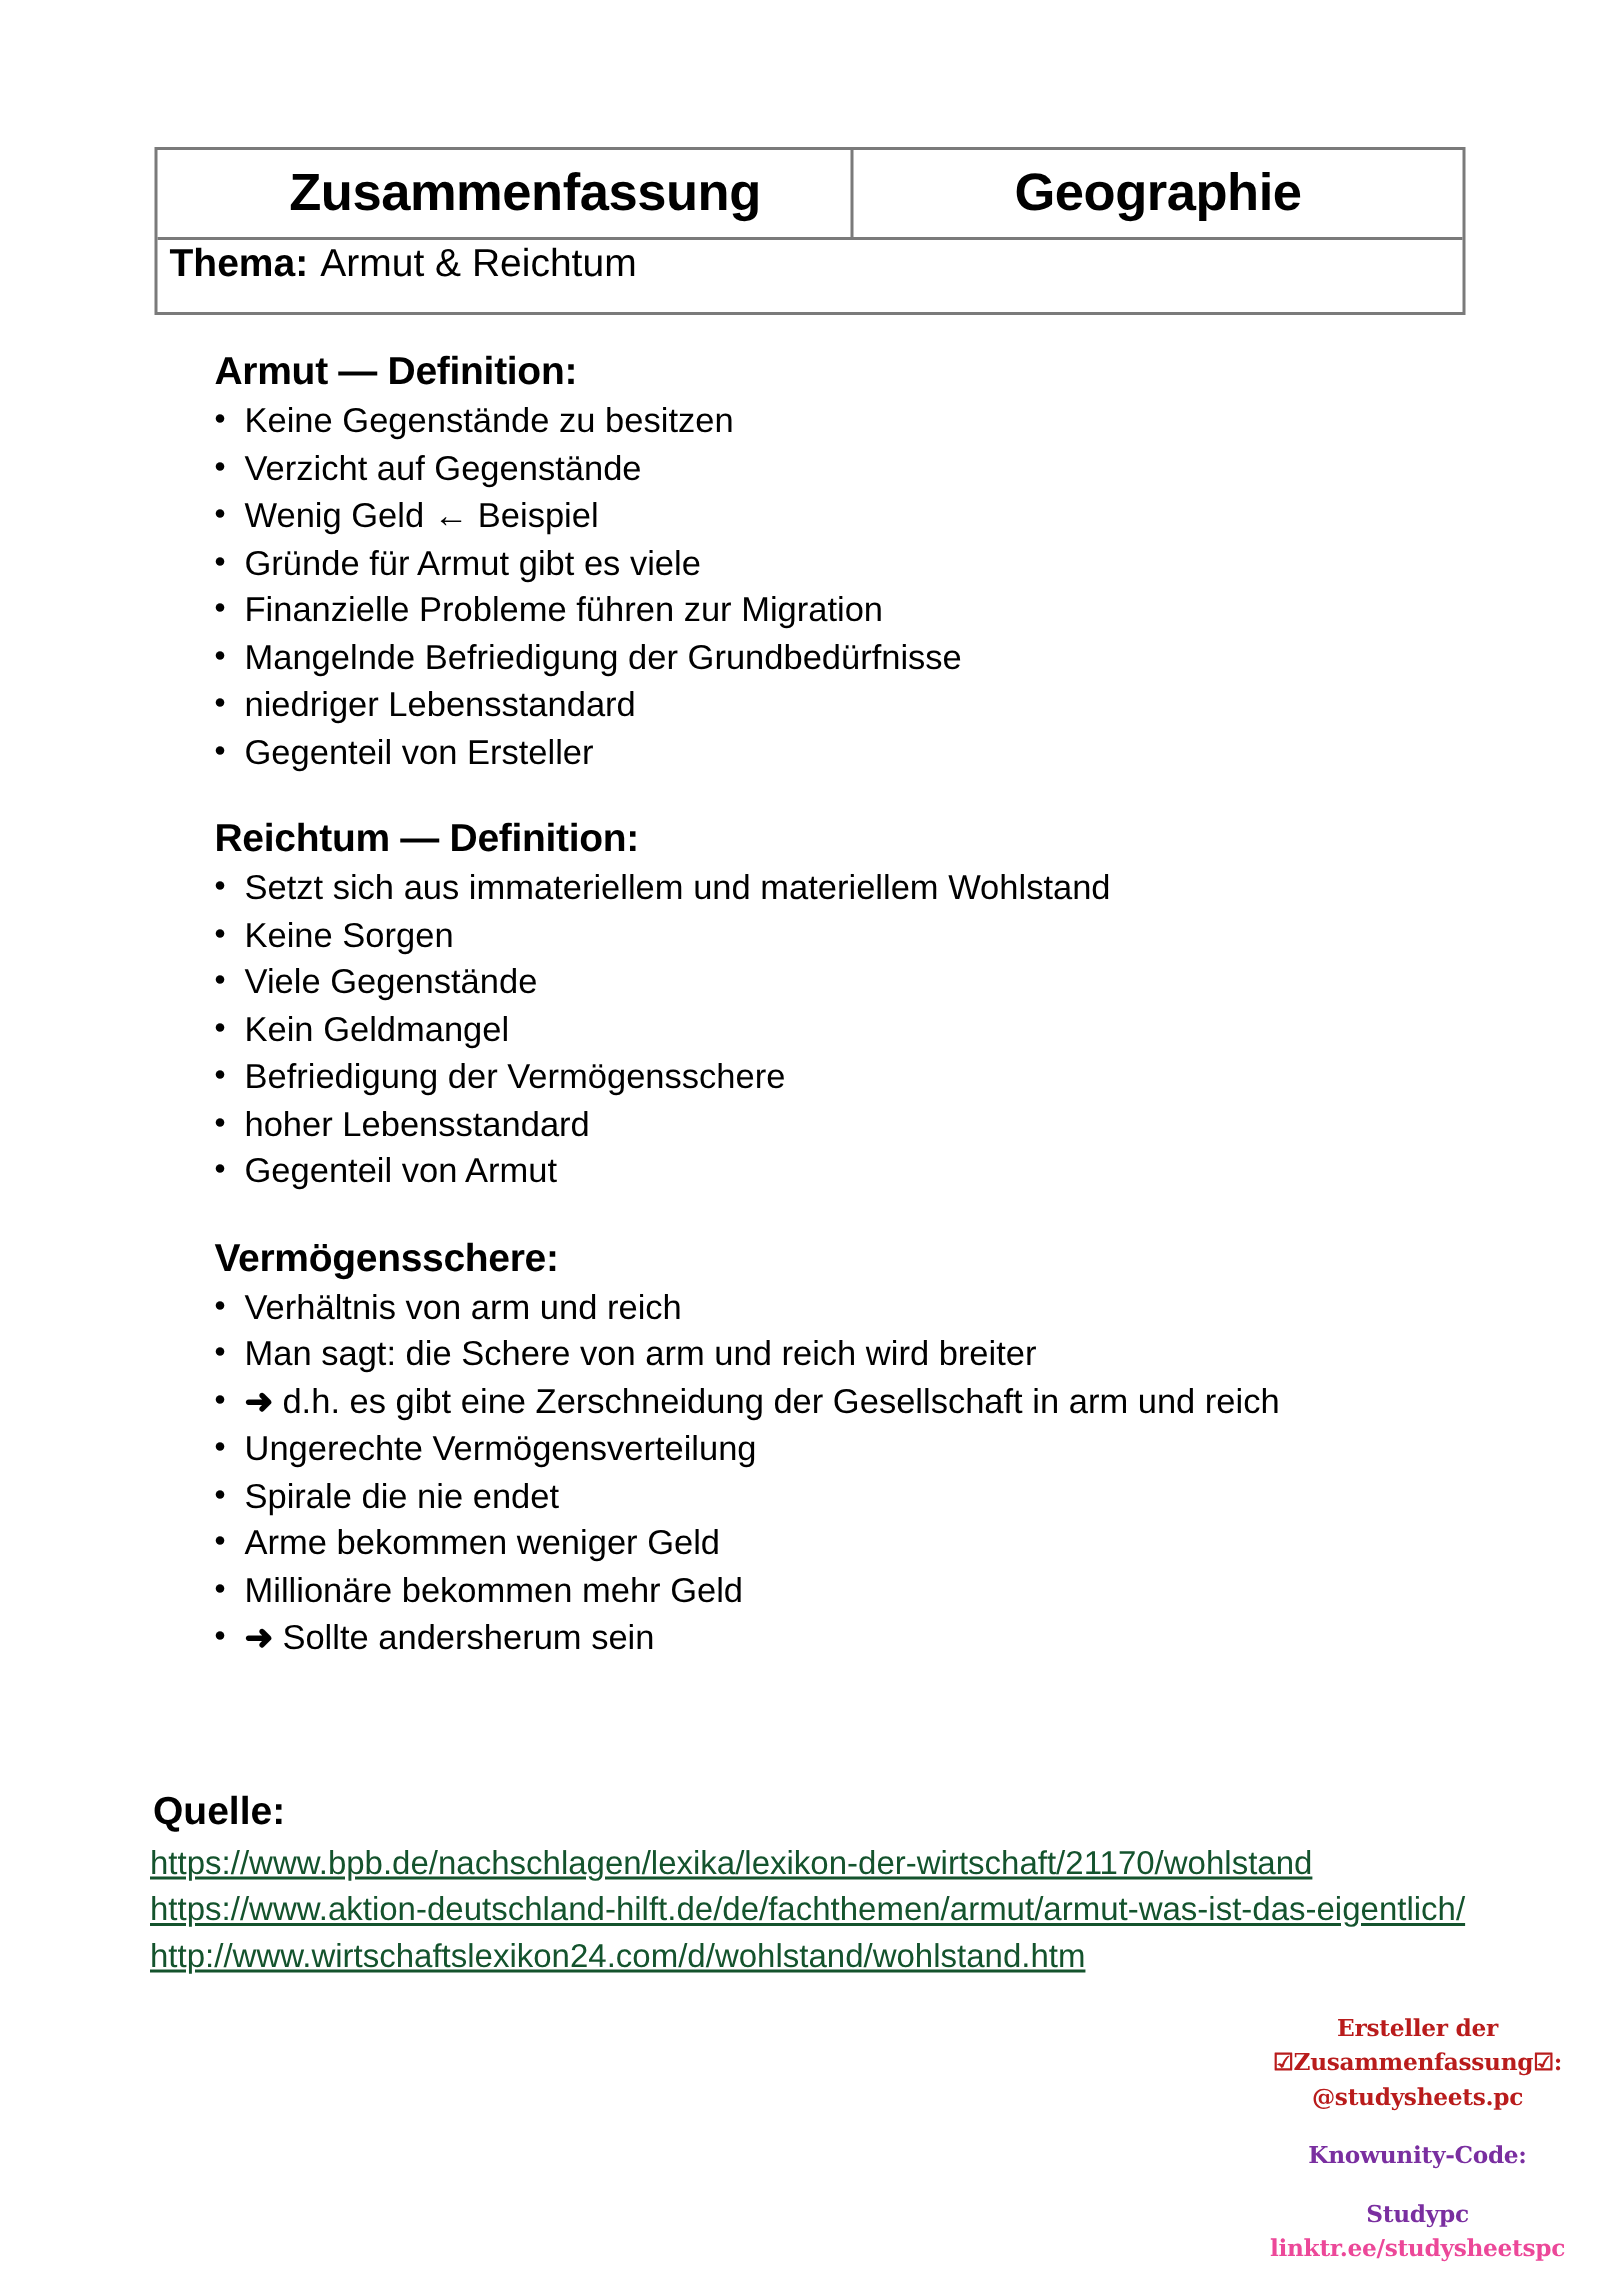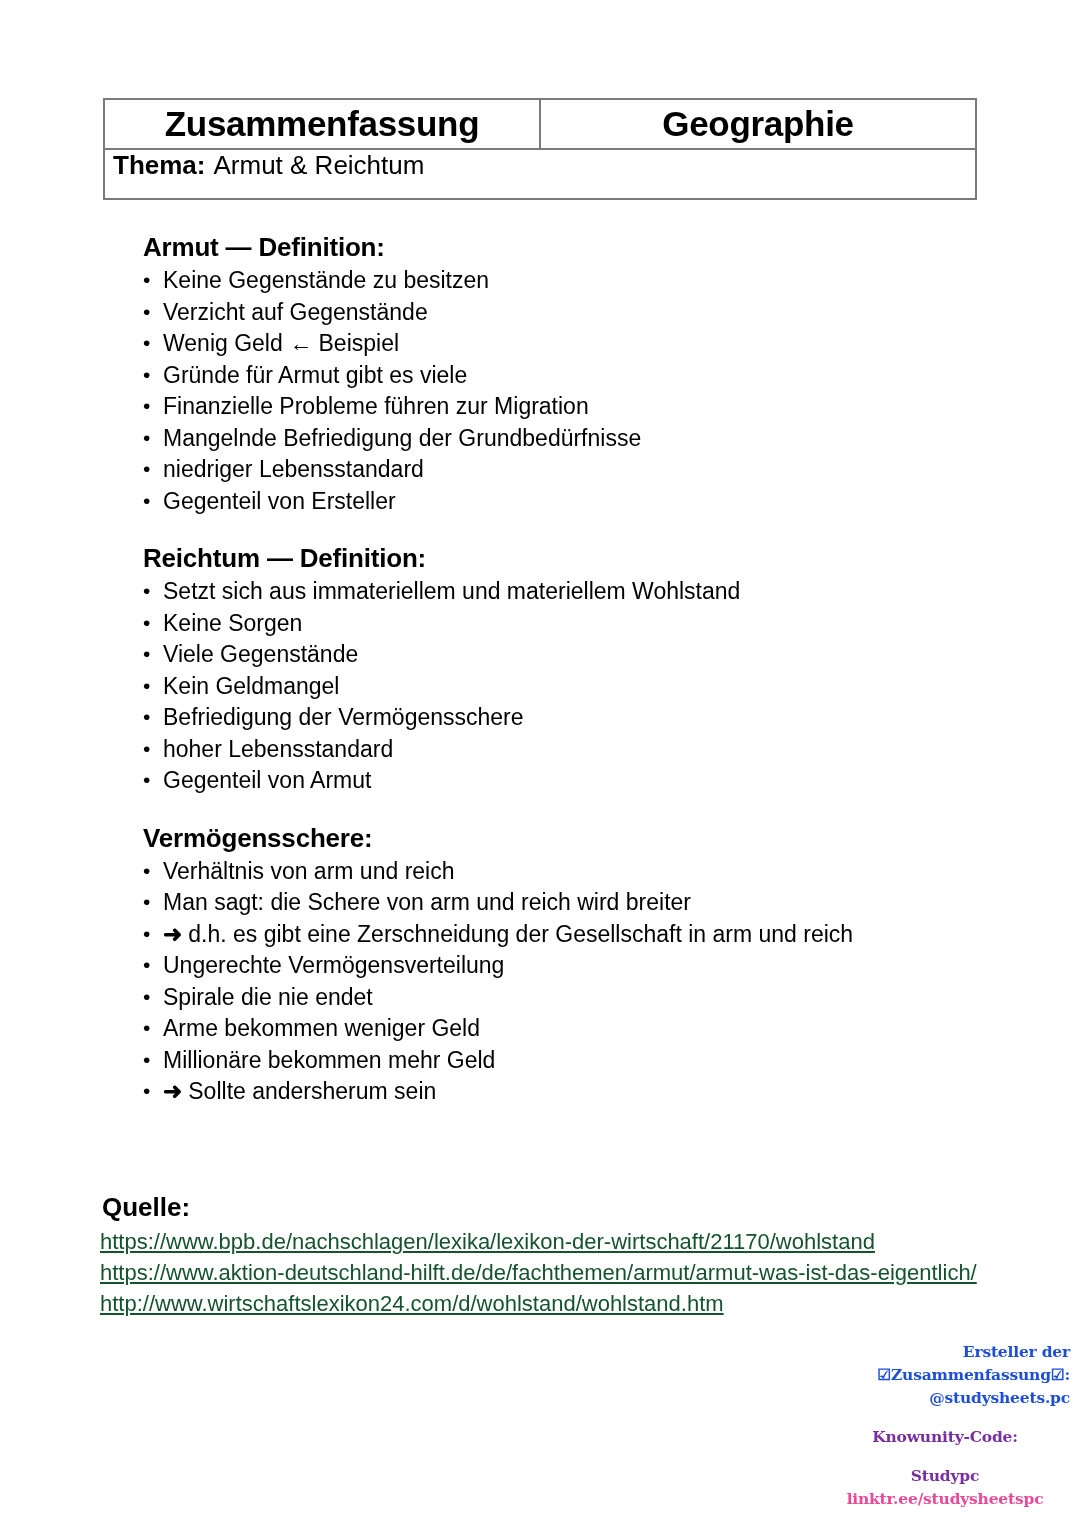--- a/index.html
+++ b/index.html
@@ -28,21 +28,22 @@
   .header-table {
     position: absolute;
     left: 103px;
     top: 98px;
     width: 874px;
     border: 2px solid #7a7a7a;
     box-sizing: border-box;
   }
   .header-row-top {
     display: flex;
-    height: 48px;
+    height: 58px;
+    padding-left: 28px;
   }
   .header-cell-left {
     width: 436px;
     box-sizing: border-box;
     border-right: 2px solid #7a7a7a;
     display: flex;
     align-items: center;
     justify-content: center;
   }
   .header-cell-right {
@@ -151,24 +152,23 @@
     position: absolute;
     left: 820px;
     top: 1340px;
     width: 250px;
     text-align: center;
     font-family: "DejaVu Serif", serif;
     font-weight: bold;
     line-height: 23px;
   }
   .sig-green {
-    color: #1d4ed8;
+    color: #b91c1c;
     font-size: 15.5px;
     letter-spacing: -0.2px;
-    text-align: right;
   }
   .sig-purple {
     color: #7a2fa0;
     font-size: 15.5px;
     margin-top: 16px;
     letter-spacing: -0.2px;
   }
   .sig-red {
     color: #ec4899;
     font-size: 15.5px;

